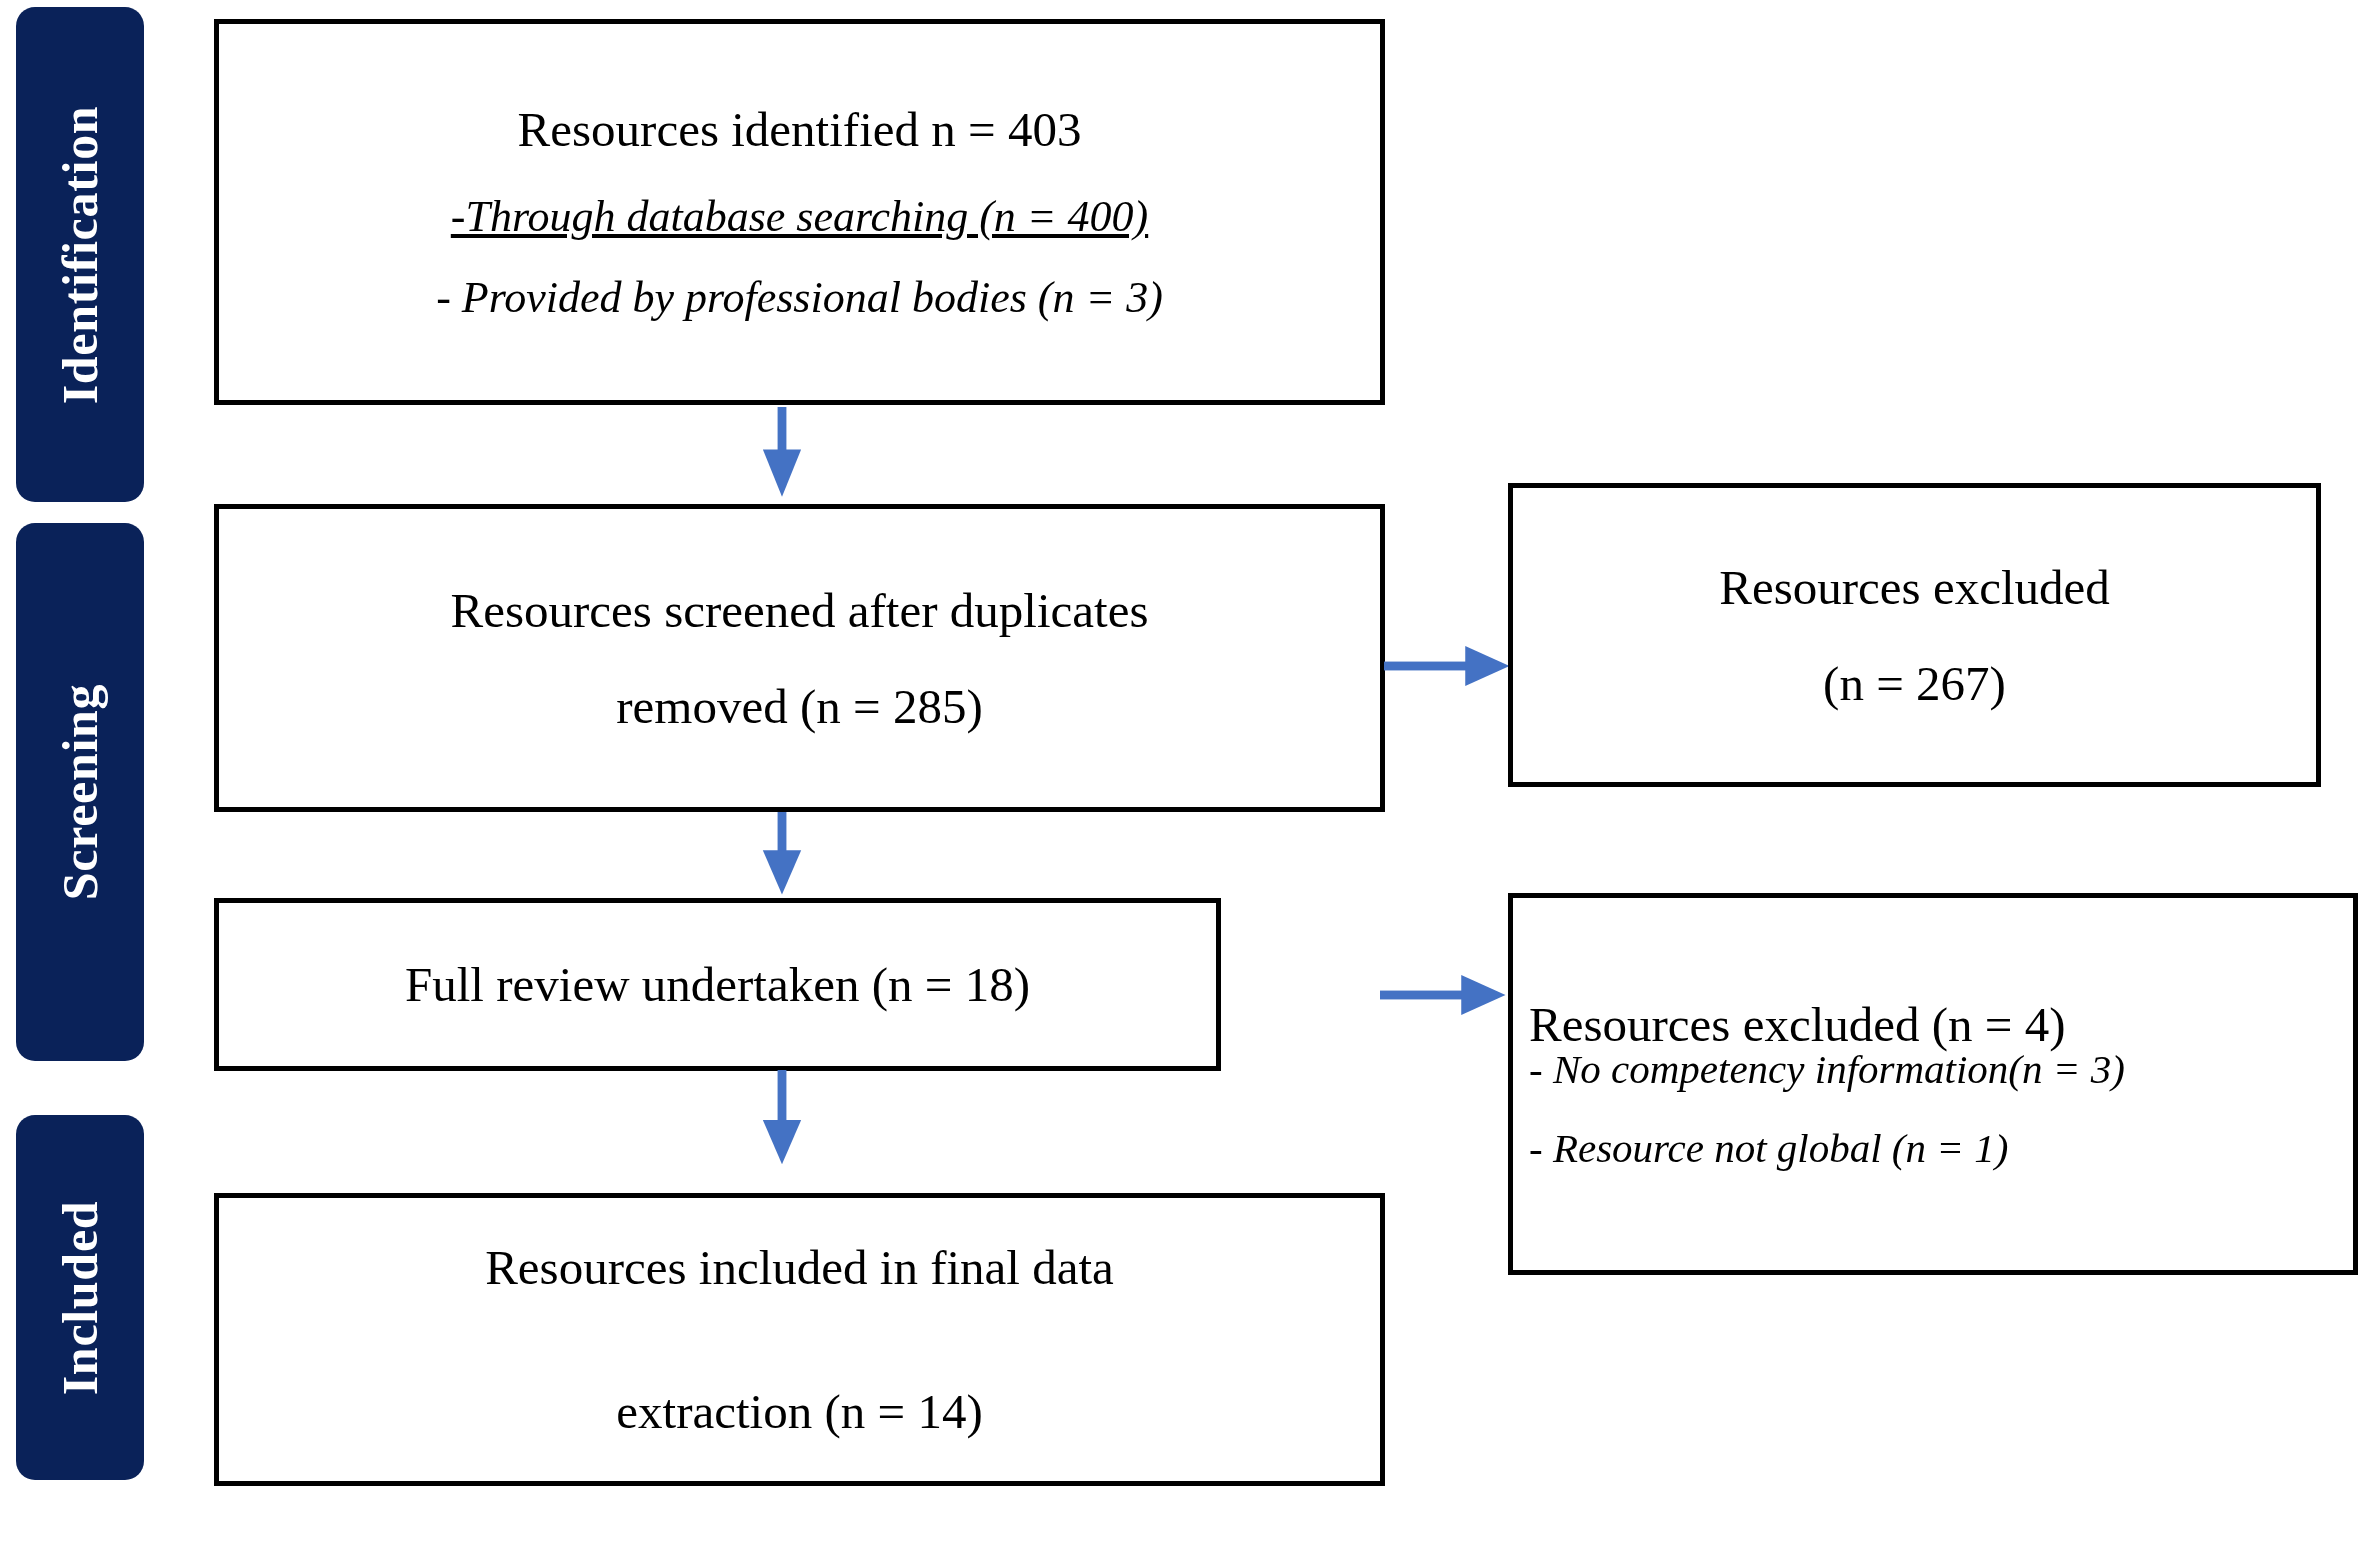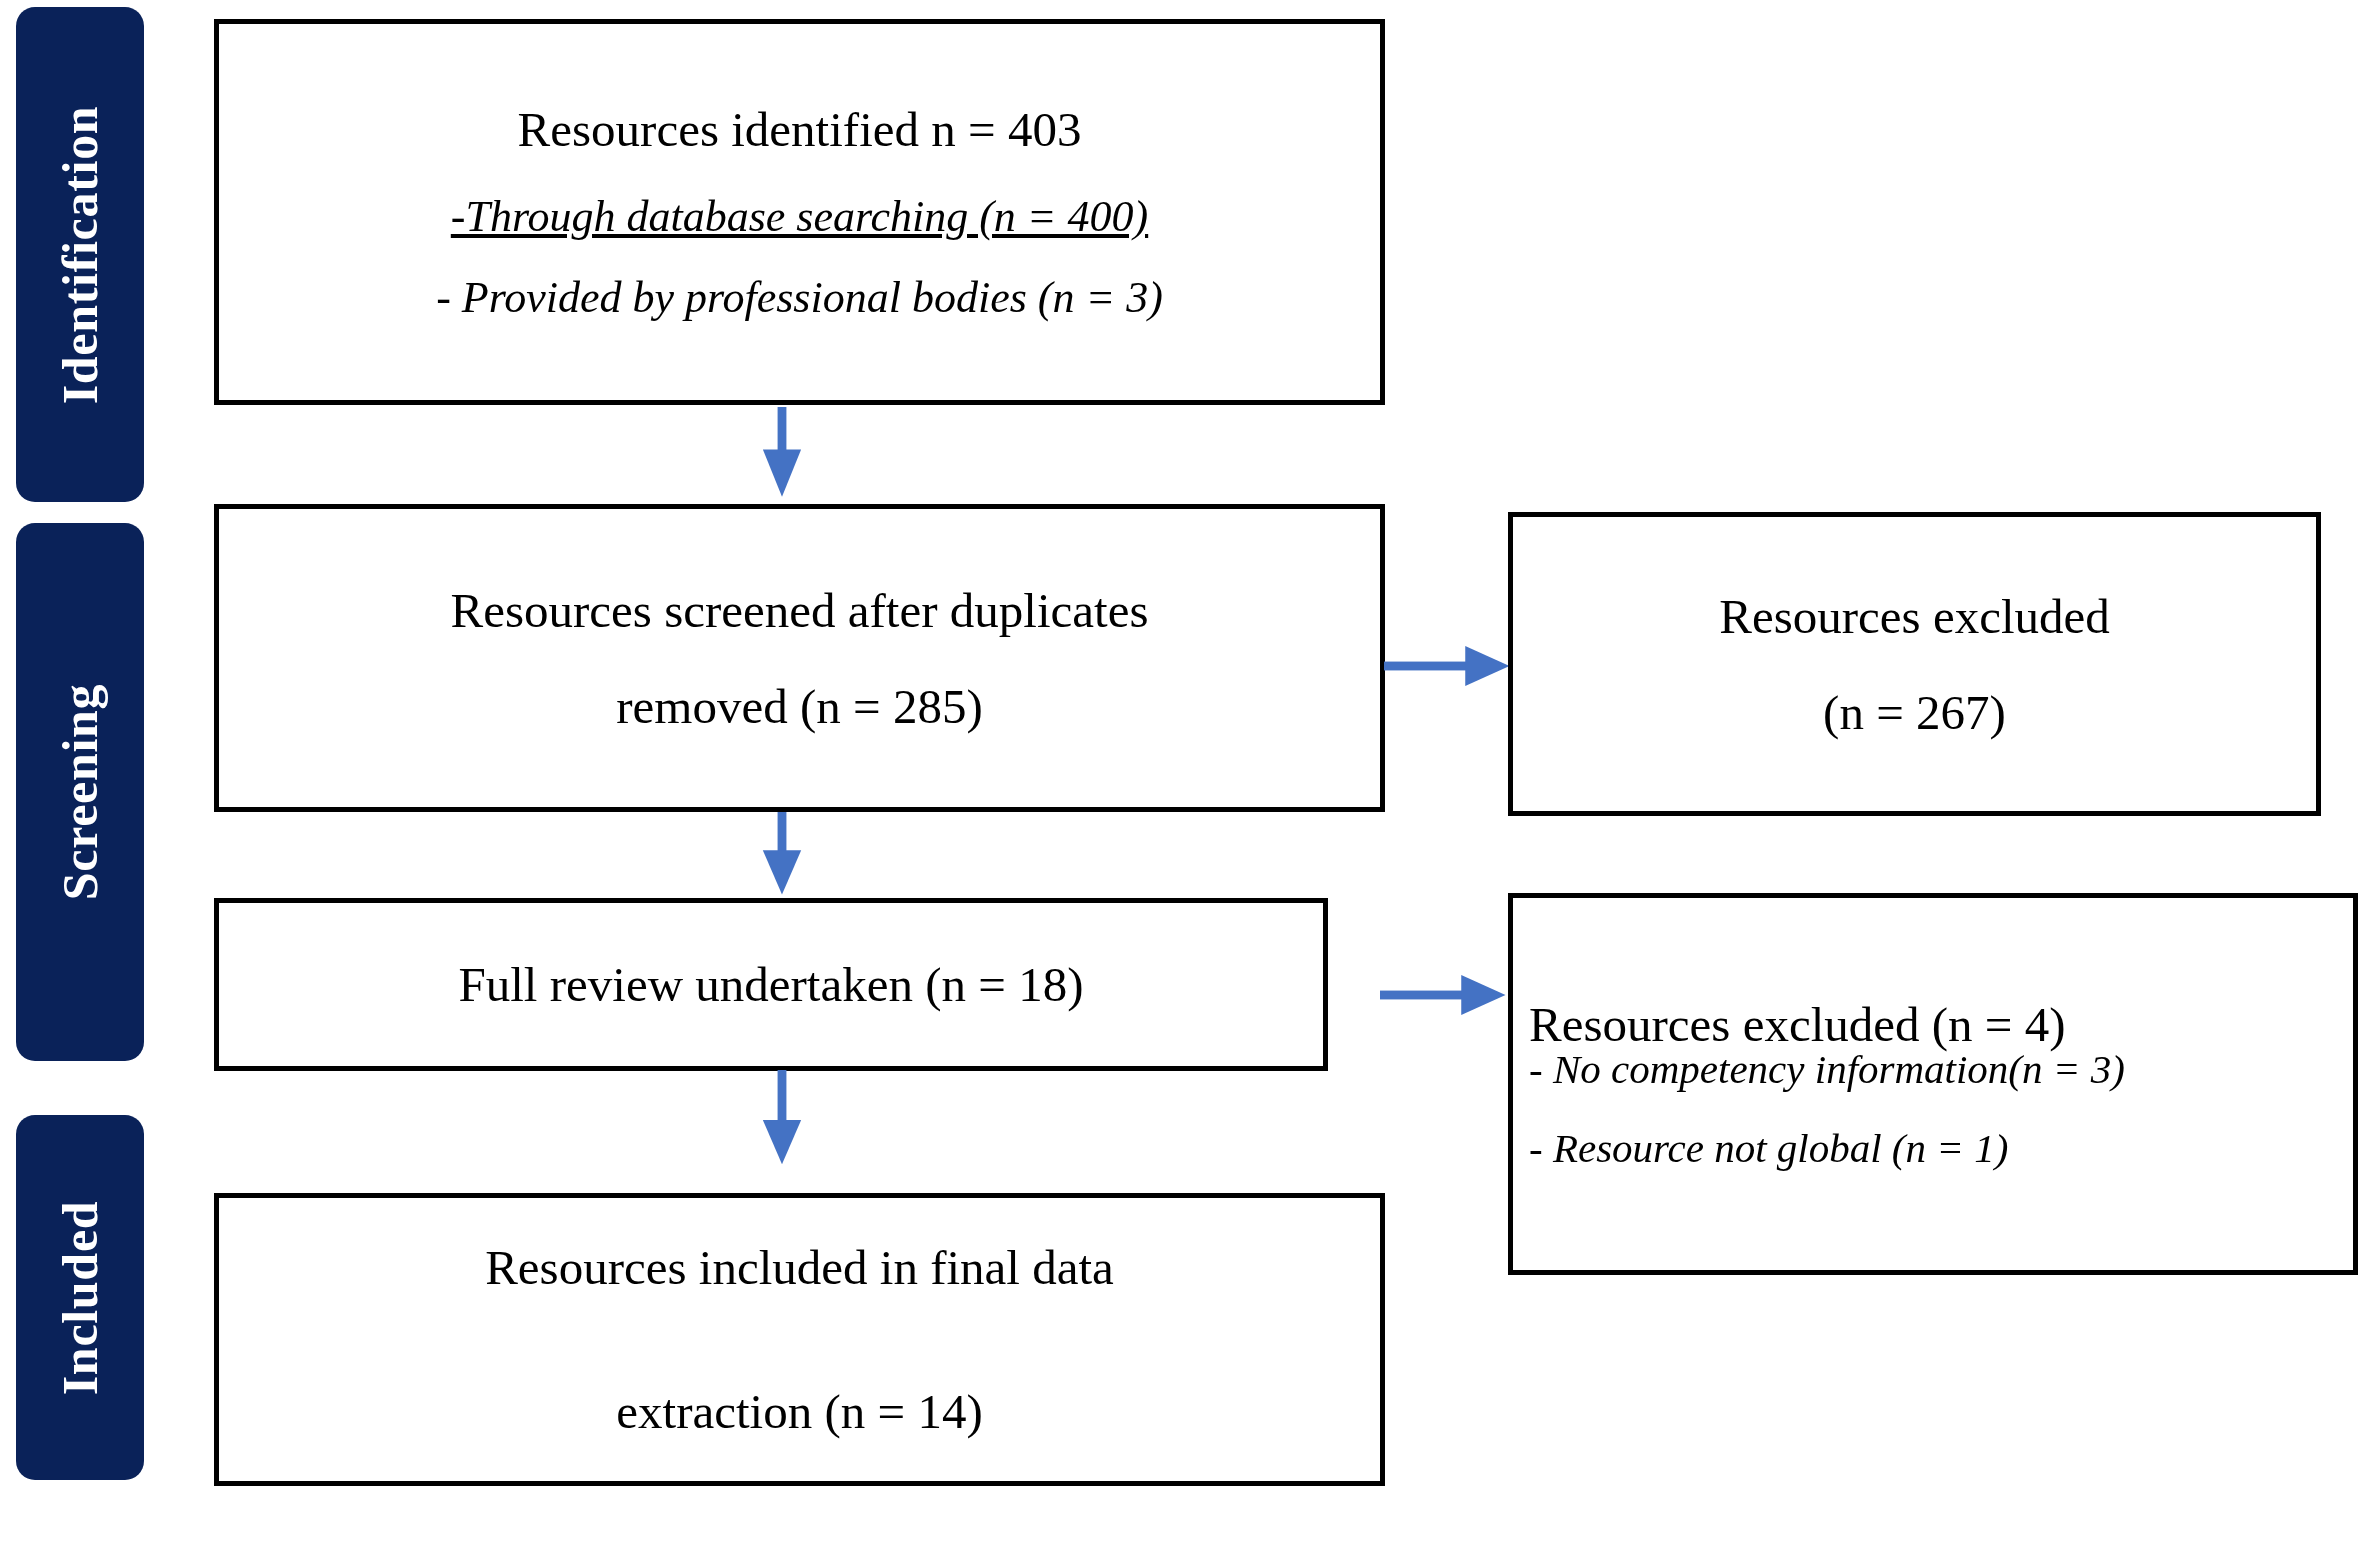--- a/index.html
+++ b/index.html
@@ -111,33 +111,33 @@
     <div class="box-line" style="margin-top:47px;">removed (n = 285)</div>
   </div>
 
   <div class="arrow" style="left:1384px; top:643px; width:127px; height:46px;">
     <svg width="127" height="46" viewBox="0 0 172 62" aria-hidden="true">
       <rect x="0" y="25" width="118" height="12" fill="#4472C4"></rect>
       <polygon points="110,4 110,58 170,31" fill="#4472C4"></polygon>
     </svg>
   </div>
 
-  <div class="flow-box" style="left:1508px; top:512px; width:813px; height:304px;">
+  <div class="flow-box" style="left:1508px; top:483px; width:813px; height:304px;">
     <div class="box-line">Resources excluded</div>
     <div class="box-line" style="margin-top:47px;">(n = 267)</div>
   </div>
 
   <div class="arrow" style="left:756px; top:812px; width:52px; height:87px;">
     <svg width="52" height="87" viewBox="0 0 70 118" aria-hidden="true">
       <rect x="29" y="0" width="12" height="56" fill="#4472C4"></rect>
       <polygon points="9,52 61,52 35,112" fill="#4472C4"></polygon>
     </svg>
   </div>
 
-  <div class="flow-box" style="left:214px; top:898px; width:1114px; height:173px;">
+  <div class="flow-box" style="left:214px; top:898px; width:1007px; height:173px;">
     <div class="box-line">Full review undertaken (n = 18)</div>
   </div>
 
   <div class="arrow" style="left:1380px; top:972px; width:127px; height:46px;">
     <svg width="127" height="46" viewBox="0 0 172 62" aria-hidden="true">
       <rect x="0" y="25" width="118" height="12" fill="#4472C4"></rect>
       <polygon points="110,4 110,58 170,31" fill="#4472C4"></polygon>
     </svg>
   </div>
 

